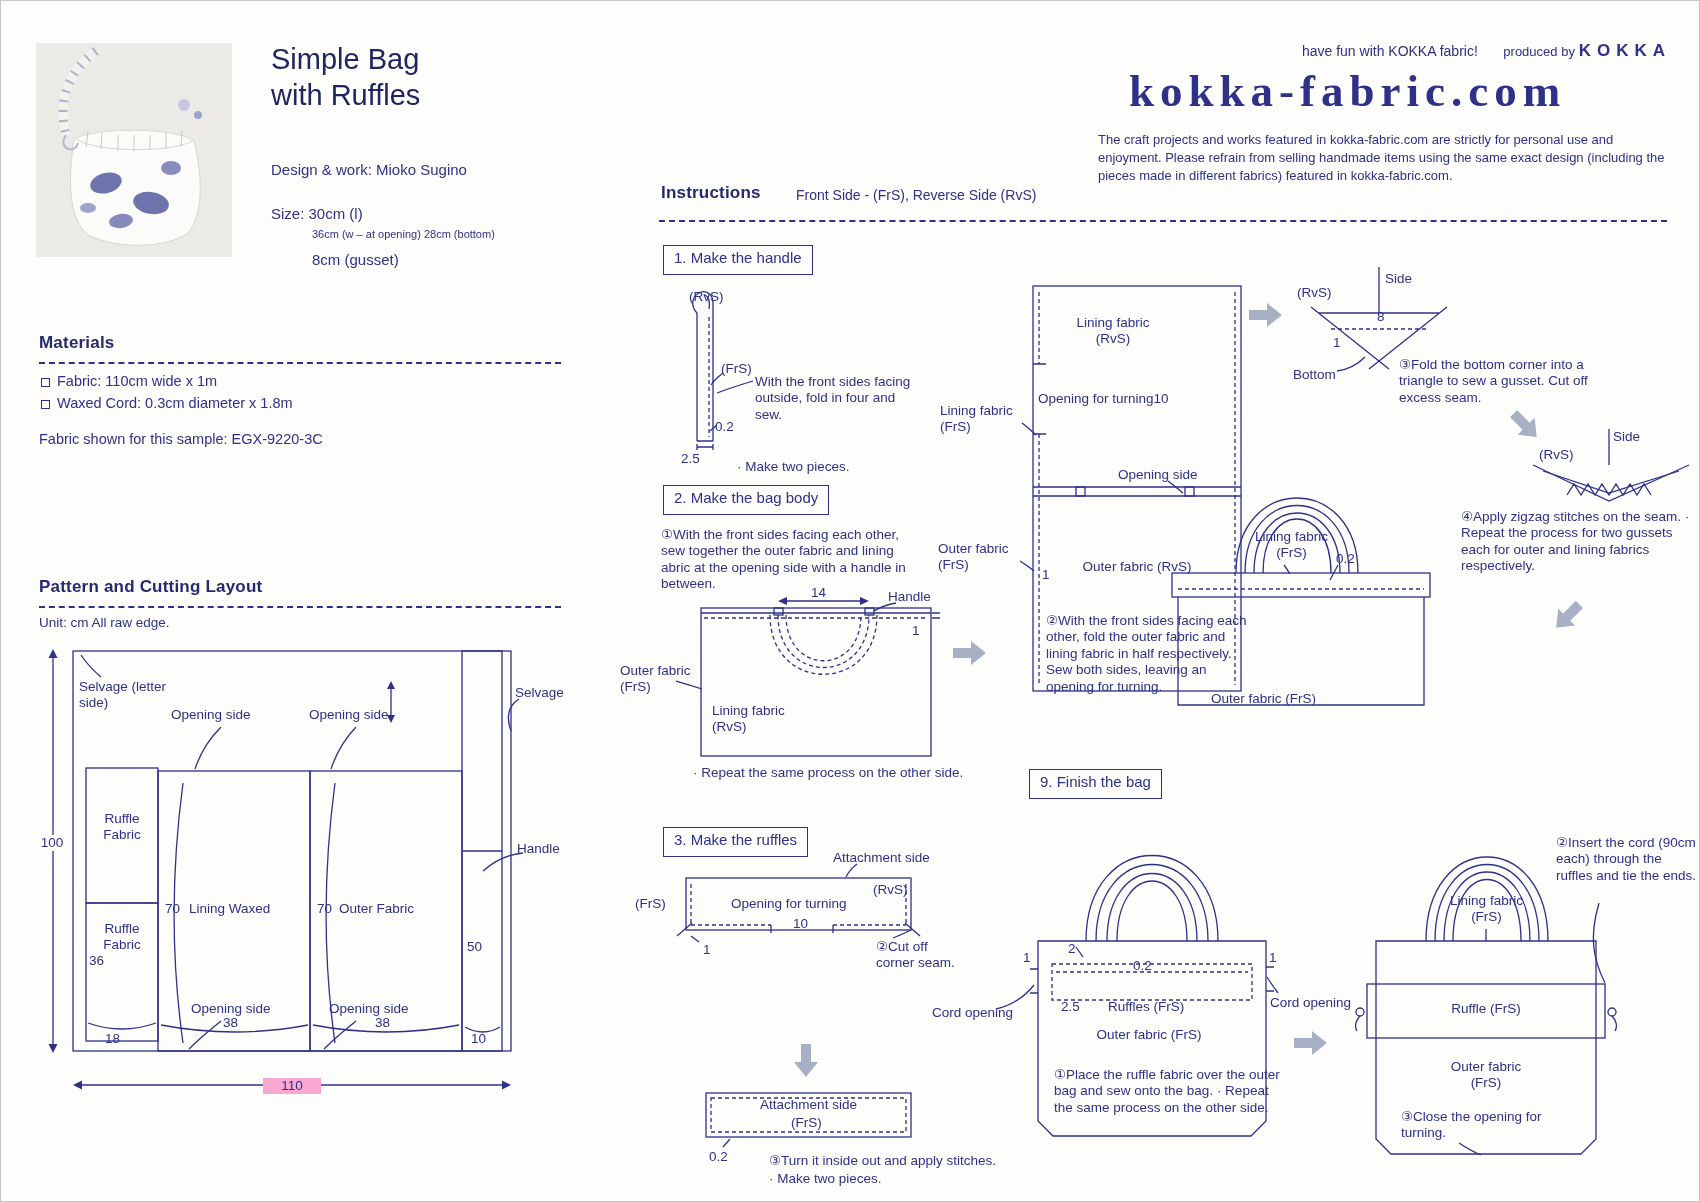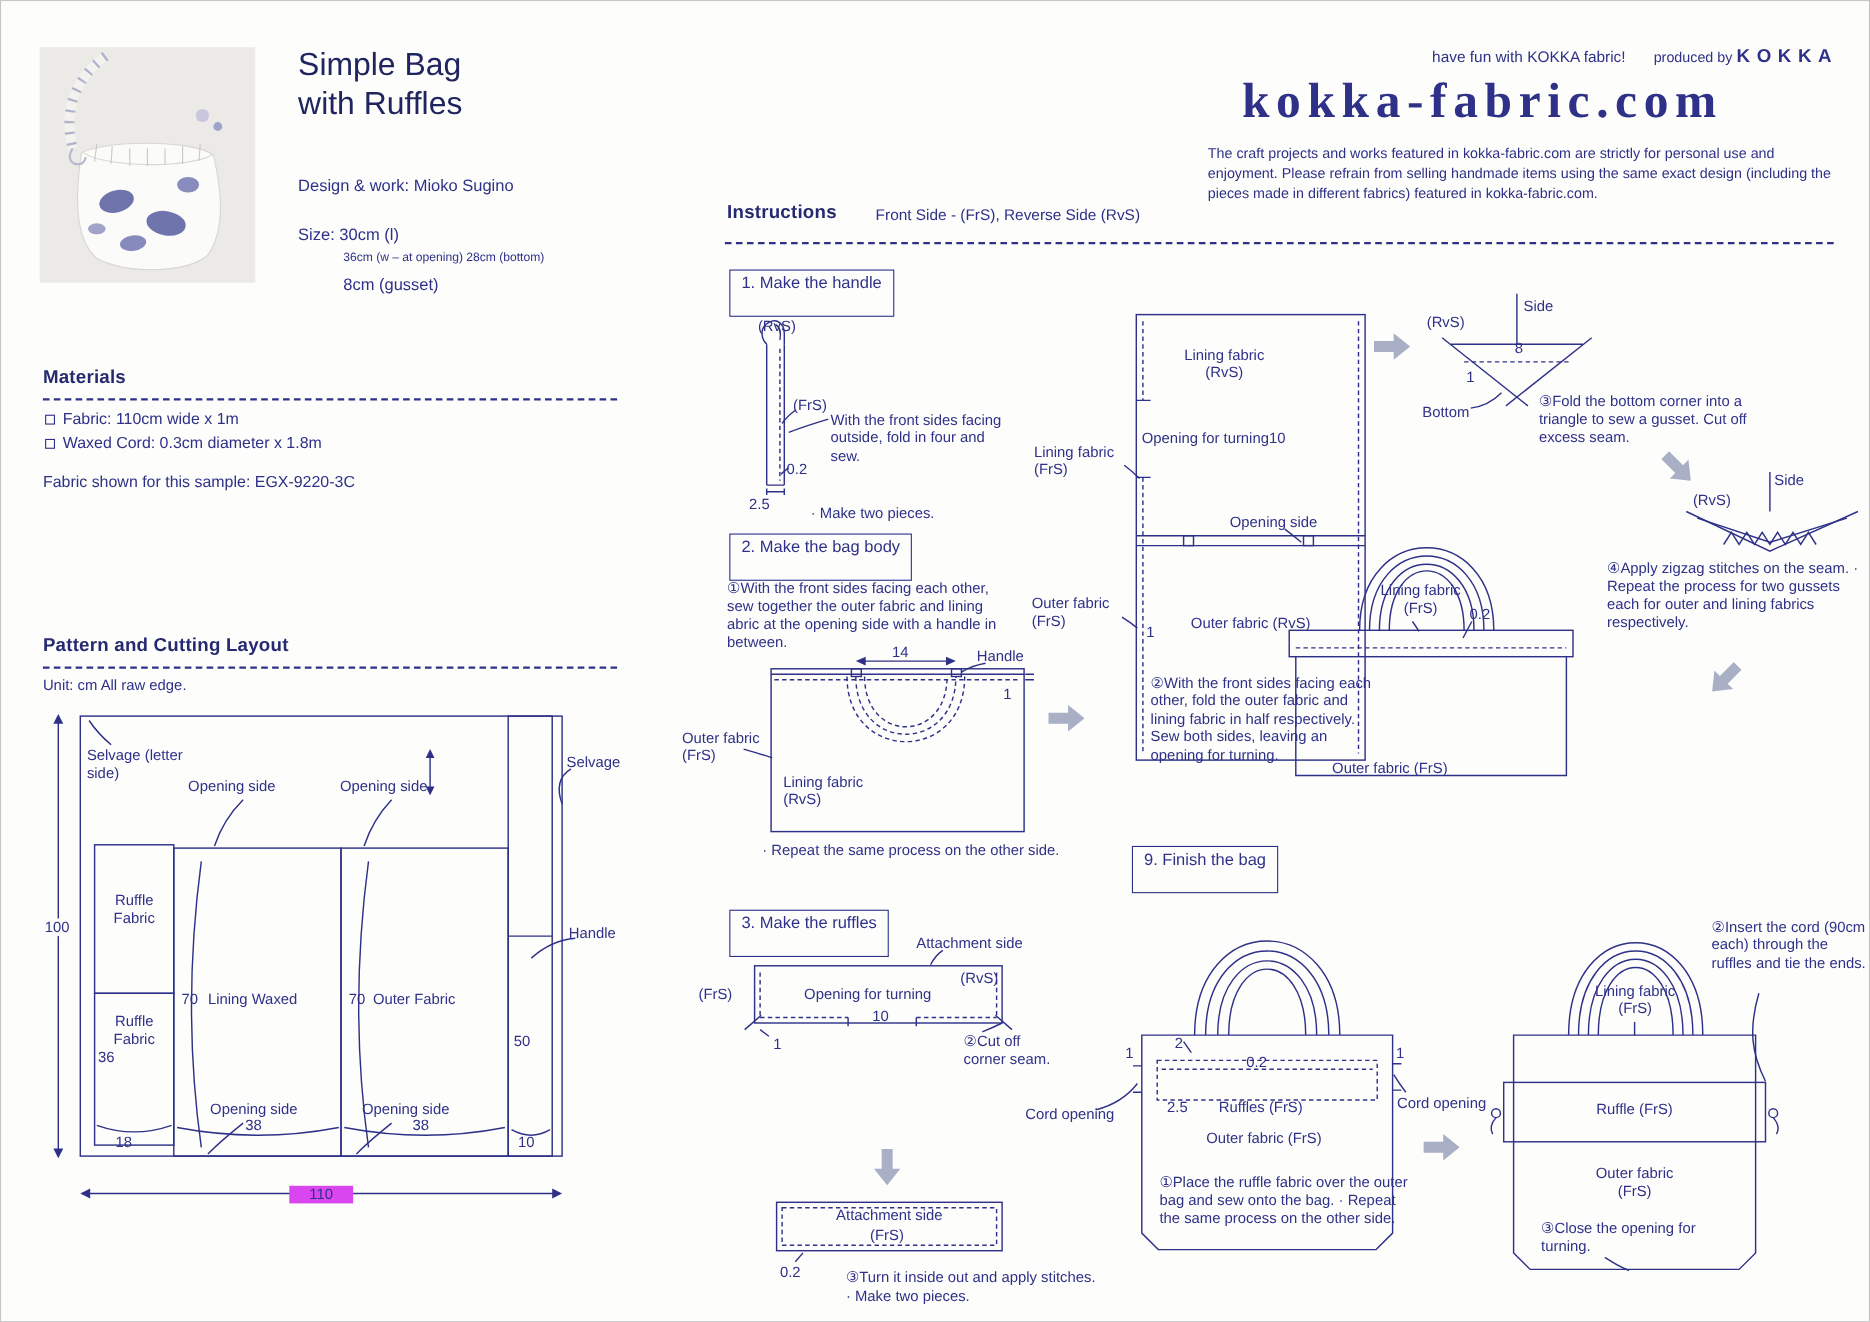--- a/index.html
+++ b/index.html
@@ -6,21 +6,21 @@
   html,body{background:#e9e9e9}
   body{font-family:"Liberation Sans","DejaVu Sans",sans-serif}
   .page{position:relative;width:1700px;height:1202px;background:#fdfdfc;border:1px solid #c6c6c6;overflow:hidden;color:#2e3187}
   .lbl{position:absolute;font-size:13.5px;line-height:1.2;color:#2e3187;white-space:nowrap}
   .note{position:absolute;font-size:13.5px;line-height:1.22;color:#2e3187}
   .wrap{white-space:normal}
   .ctr{text-align:center}
   .b{font-weight:bold}
   .sec-h{position:absolute;font-size:17px;font-weight:bold;color:#252a70;letter-spacing:.2px}
   .dashrule{position:absolute;border-top:2px dashed #2e3187}
-  .stepbox{position:absolute;border:1.6px solid #2e3187;padding:3px 10px 21px;font-size:15px;color:#2e3187;background:#fdfdfc}
+  .stepbox{position:absolute;border:1.6px solid #2e3187;padding:3px 10px 8px;font-size:15px;color:#2e3187;background:#fdfdfc}
   .diagram{position:absolute}
   .diagram svg{position:absolute;left:0;top:0;overflow:visible}
   .arrow{position:absolute}
   .sq{display:inline-block;width:9px;height:9px;border:1.3px solid #2e3187;margin-right:7px;vertical-align:-1px}
   .title{position:absolute;font-size:29px;font-weight:normal;color:#20255f;line-height:1.25}
   .logo{position:absolute;font-family:Liberation Serif, serif;font-weight:bold;font-size:45px;letter-spacing:6px;color:#2e3187}
 </style>
 </head>
 <body>
 
@@ -107,21 +107,21 @@
       <g fill="#2e3187" stroke="none">
         <path d="M22 6 l-4.5 9 h9 z"></path>
           <path d="M22 410 l-4.5 -9 h9 z"></path>
         <path d="M42 442 l9 -4.5 v9 z"></path>
           <path d="M480 442 l-9 -4.5 v9 z"></path>
         <path d="M360 38 l-4 8 h8 z"></path>
           <path d="M360 80 l-4 -8 h8 z"></path>
       </g>
     </svg>
     <div class="lbl" style="left:4px;top:192px;width:34px;text-align:center;background:#fdfdfc">100</div>
-    <div class="lbl" style="left:232px;top:435px;width:58px;text-align:center;background:#d946ef">110</div>
+    <div class="lbl" style="left:232px;top:435px;width:58px;text-align:center;background:#f9a8d4">110</div>
     <div class="lbl wrap" style="left:48px;top:36px;width:96px">Selvage (letter side)</div>
     <div class="lbl" style="left:484px;top:42px">Selvage</div>
     <div class="lbl wrap ctr" style="left:59px;top:168px;width:64px">Ruffle Fabric</div>
     <div class="lbl wrap ctr" style="left:59px;top:278px;width:64px">Ruffle Fabric</div>
     <div class="lbl" style="left:58px;top:310px">36</div>
     <div class="lbl" style="left:158px;top:258px">Lining Waxed</div>
     <div class="lbl" style="left:308px;top:258px">Outer Fabric</div>
     <div class="lbl" style="left:134px;top:258px">70</div>
     <div class="lbl" style="left:286px;top:258px">70</div>
     <div class="lbl" style="left:140px;top:64px">Opening side</div>

